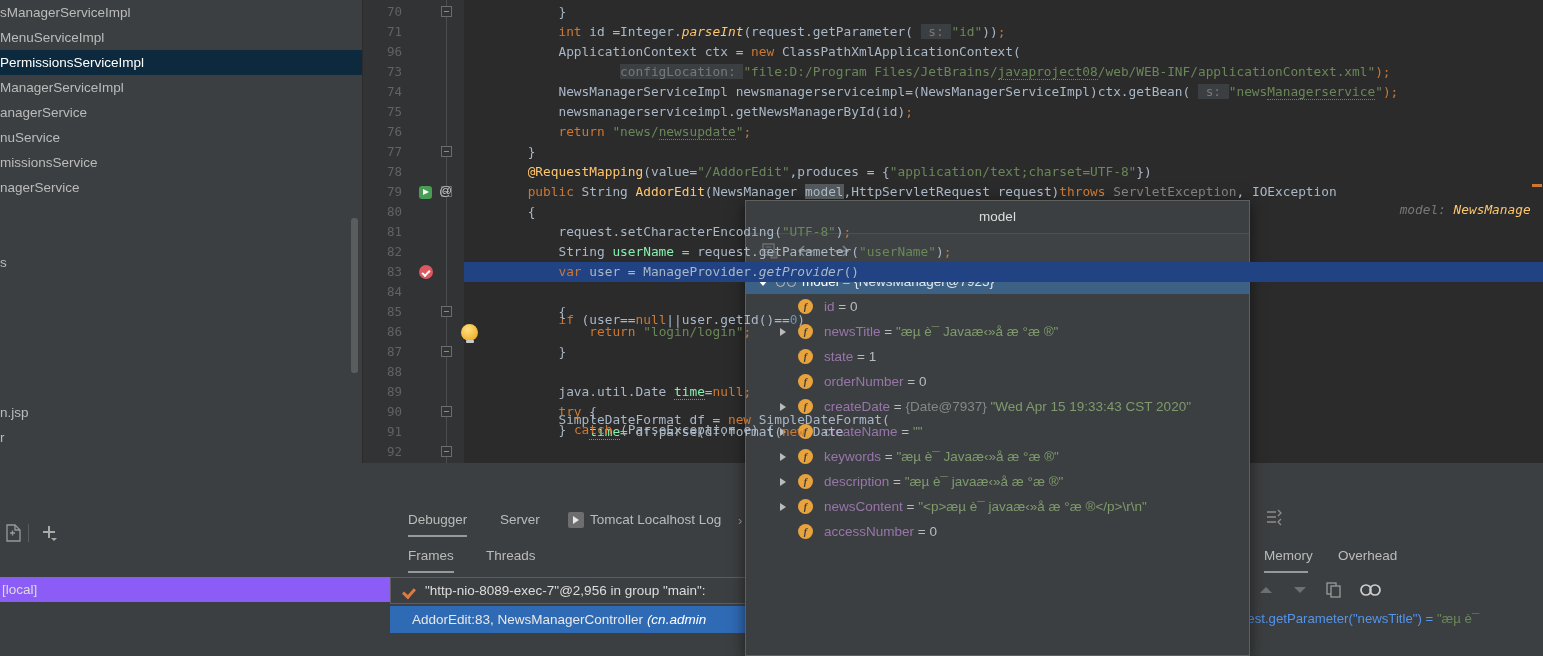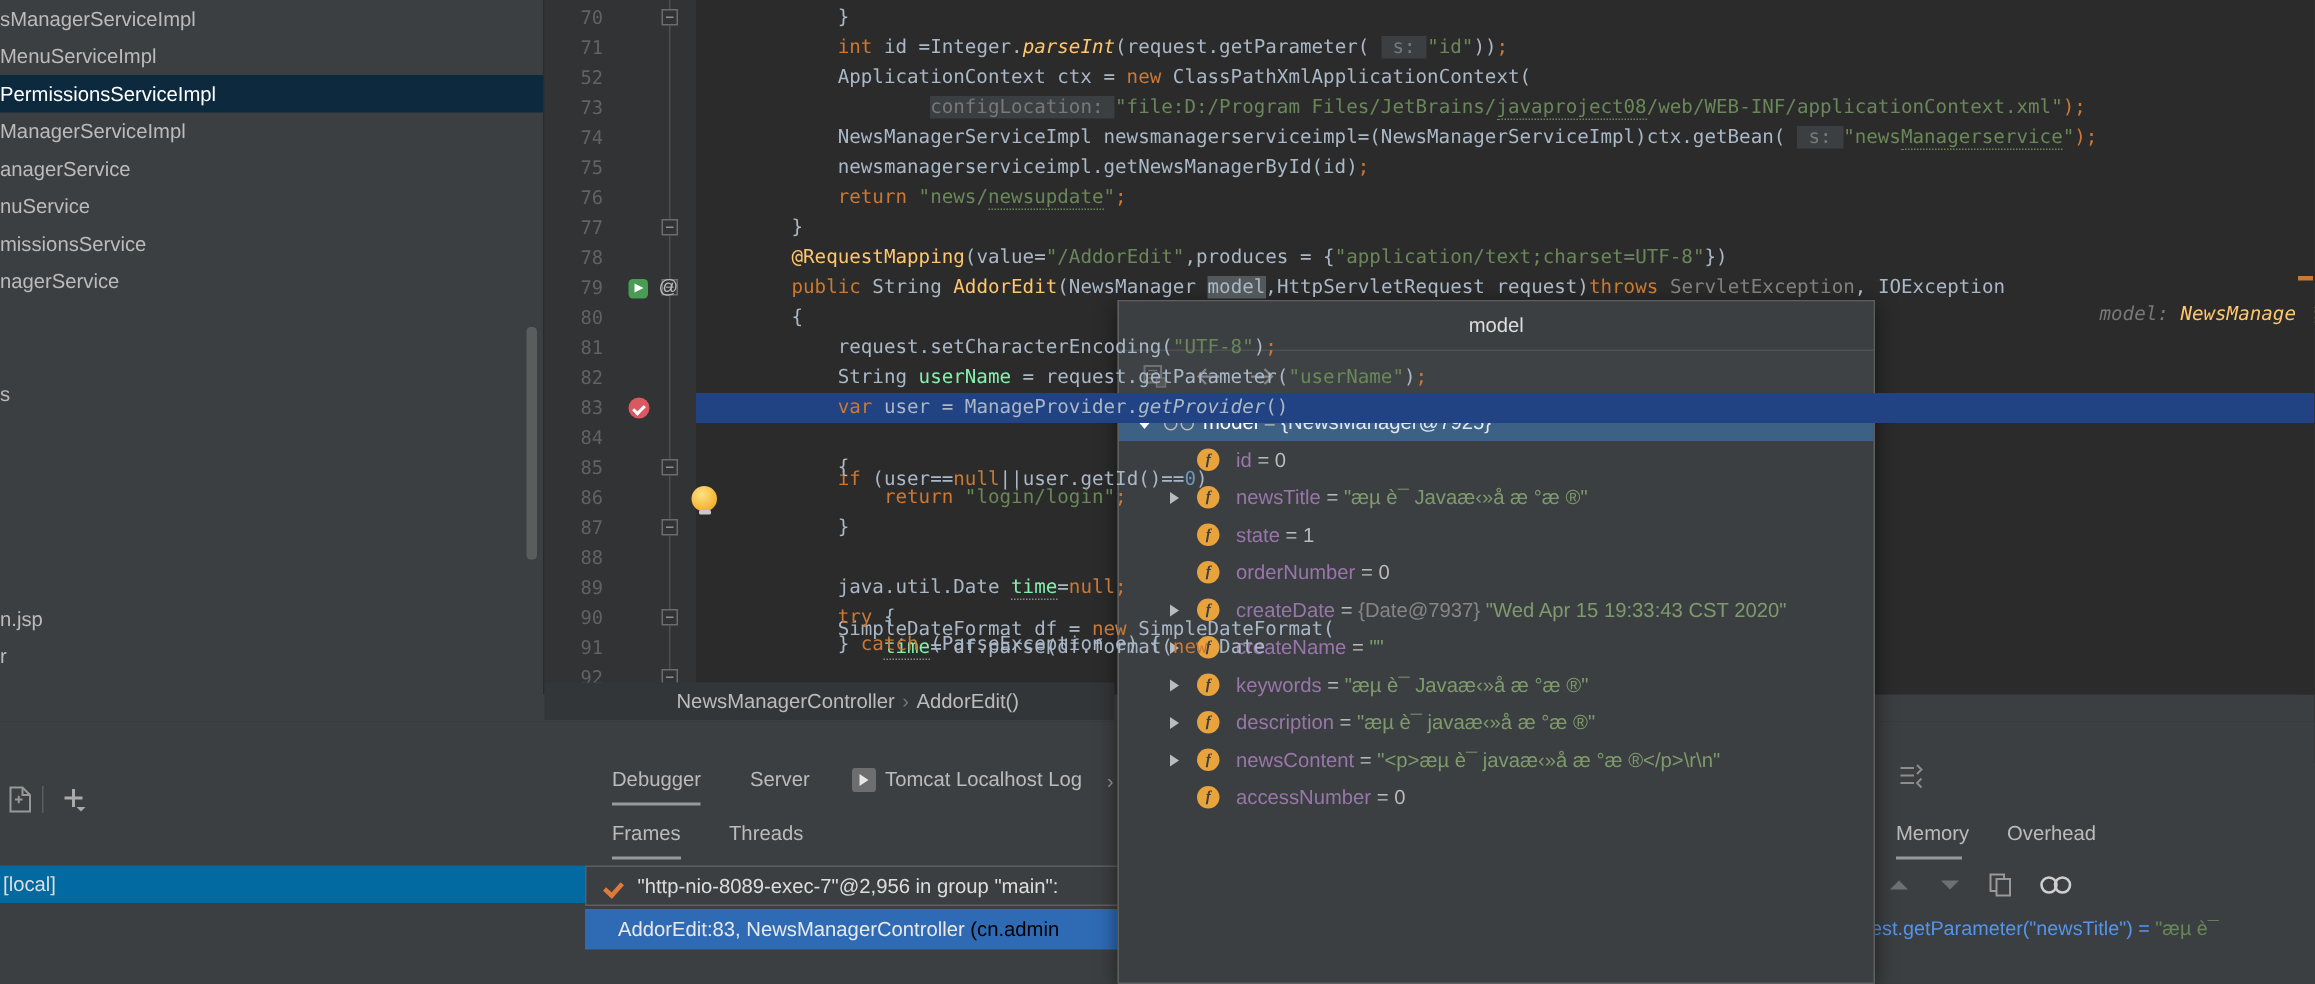--- a/index.html
+++ b/index.html
@@ -94,21 +94,21 @@
   #bottom-top-border{position:absolute;left:0;top:481px;width:1543px;height:1px;background:#2b2b2b;}
 
   #left-bottom{
     position:absolute;left:0;top:0;width:390px;height:175px;background:#3c3f41;
   }
   #left-toolbar{position:absolute;left:0;top:33px;height:38px;width:390px;}
   .tb-icon{position:absolute;top:7px;width:24px;height:24px;opacity:.85;}
   #lt-sep{position:absolute;left:28px;top:10px;width:1px;height:18px;background:#5a5d5e;}
   #local-row{
     position:absolute;left:0;top:96px;width:390px;height:25px;line-height:25px;
-    background:#0369a1;color:#dddddd;font-size:13.5px;padding-left:0px;white-space:nowrap;
+    background:#8b5cf6;color:#dddddd;font-size:13.5px;padding-left:0px;white-space:nowrap;
   }
 
   #debug-pane{
     position:absolute;left:390px;top:0;width:850px;height:175px;background:#3c3f41;
   }
   #tabs-row{position:absolute;left:0;top:22px;height:34px;width:850px;}
   .dtab{
     position:absolute;top:0;height:34px;line-height:34px;font-size:13.5px;color:#bbbbbb;white-space:nowrap;
   }
   .dtab.active:after{
@@ -136,21 +136,21 @@
   }
   #thread-check:after{
     content:"";position:absolute;left:0;top:4px;width:9px;height:5px;
     border-left:3px solid #e07a3c;border-bottom:3px solid #e07a3c;transform:rotate(-48deg);
   }
   #frame-row{
     position:absolute;left:0;top:125px;width:850px;height:27px;
     background:#2f6ab5;line-height:27px;font-size:13.5px;color:#e8e8e8;
     white-space:nowrap;padding-left:22px;box-sizing:border-box;
   }
-  #frame-row .pkg{color:#000000;}
+  #frame-row .pkg{color:#ffffff;font-style:italic;}
 
   #right-bottom{
     position:absolute;left:1240px;top:0;width:303px;height:175px;background:#3c3f41;
   }
   #rb-toolbar{position:absolute;left:0;top:22px;height:30px;width:303px;}
   #filter-icon{position:absolute;left:24px;top:4px;width:20px;height:20px;}
   #rb-tabs{position:absolute;left:0;top:58px;height:34px;width:303px;}
   #rb-tabs .stab{font-size:13.5px;}
   #rb-tabs-underline{position:absolute;left:24px;top:90px;width:44px;height:2px;background:#999;}
   #watch-toolbar{position:absolute;left:0;top:92px;height:32px;width:303px;}
@@ -234,21 +234,21 @@
     <div id="sidebar-scrollbar"></div>
   </div>
   <div id="sidebar-divider"></div>
 
   <div id="editor">
     <div id="gutter">
       <div class="foldline"></div>
       <div id="gutter-numbers">
           <div class="ln" style="top: 2px;">70</div>
           <div class="ln" style="top: 22px;">71</div>
-          <div class="ln" style="top: 42px;">52</div>
+          <div class="ln" style="top: 42px;">96</div>
           <div class="ln" style="top: 62px;">73</div>
           <div class="ln" style="top: 82px;">74</div>
           <div class="ln" style="top: 102px;">75</div>
           <div class="ln" style="top: 122px;">76</div>
           <div class="ln" style="top: 142px;">77</div>
           <div class="ln" style="top: 162px;">78</div>
           <div class="ln" style="top: 182px;">79</div>
           <div class="ln" style="top: 202px;">80</div>
           <div class="ln" style="top: 222px;">81</div>
           <div class="ln" style="top: 242px;">82</div>
@@ -320,23 +320,20 @@
     <div id="stripe">
       <div class="stripe-mark" style="top:184px;background:#cc7832;"></div>
       <div class="stripe-mark" style="top:266px;background:#9876aa;"></div>
     </div>
   <div style="position: absolute; left: 101px; width: 1079px; height: 20px; background: rgb(33, 66, 131); top: 262px;"></div>
       <div style="position: absolute; left: 98px; top: 324px; width: 17px; height: 17px; border-radius: 50%; background: radial-gradient(circle at 40% 33%, rgb(255, 225, 132), rgb(236, 160, 11)); z-index: 6;">
         <div style="position:absolute;left:4.5px;bottom:-2px;width:8px;height:3px;background:#cacaca;border-radius:1px;"></div>
       </div>
     </div>
 
-  <div id="breadcrumb">
-    <span>NewsManagerController</span><span class="sep">›</span><span>AddorEdit()</span>
-  </div>
 
   <div id="bottom-top-border"></div>
   <div id="bottom-panel">
 
     <div id="left-bottom">
       <div id="left-toolbar">
         <div class="tb-icon" style="left:2px;">
           <svg width="24" height="24" viewBox="0 0 24 24" fill="none">
             <path d="M5 4h8l5 5v11H5z" stroke="#a8a8a8" stroke-width="1.3" fill="none"></path>
             <path d="M13 4v5h5" stroke="#a8a8a8" stroke-width="1.3" fill="none"></path>

